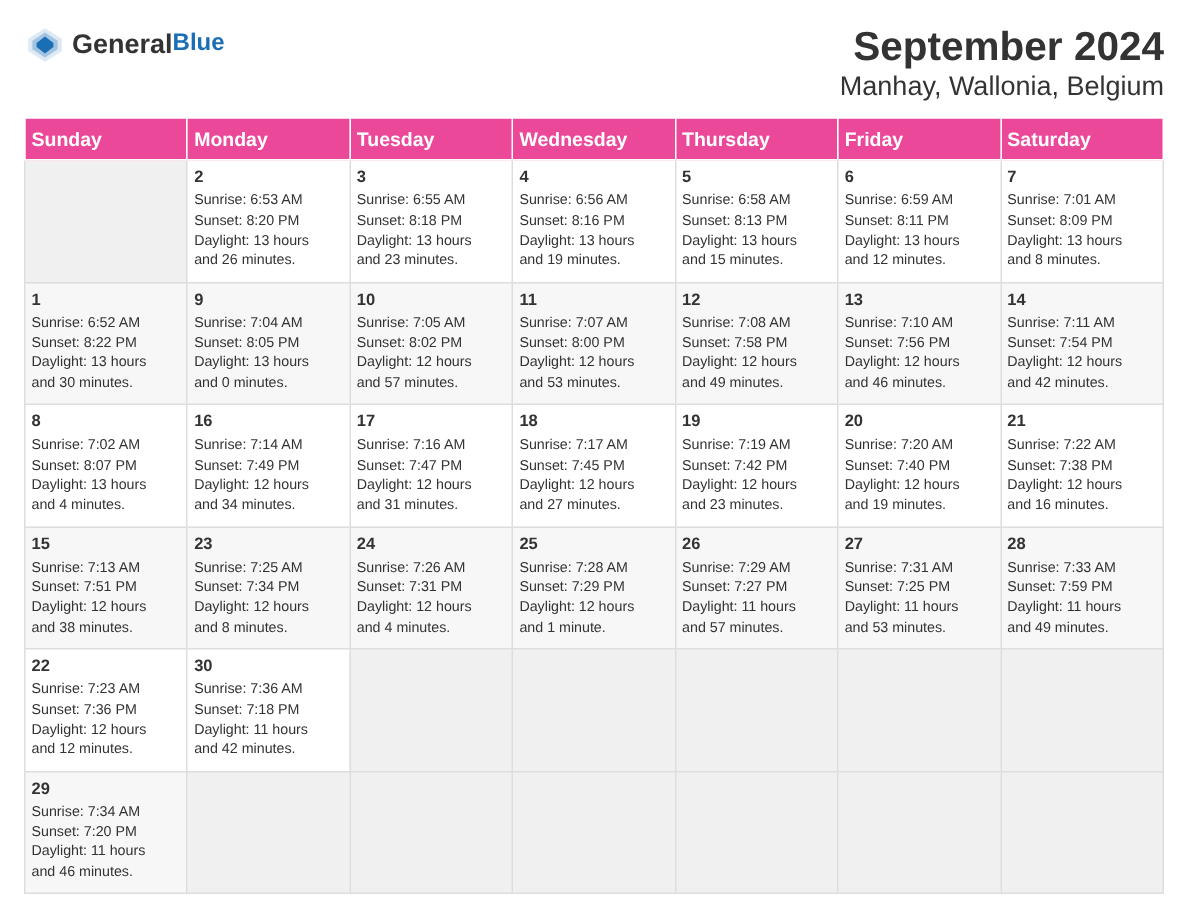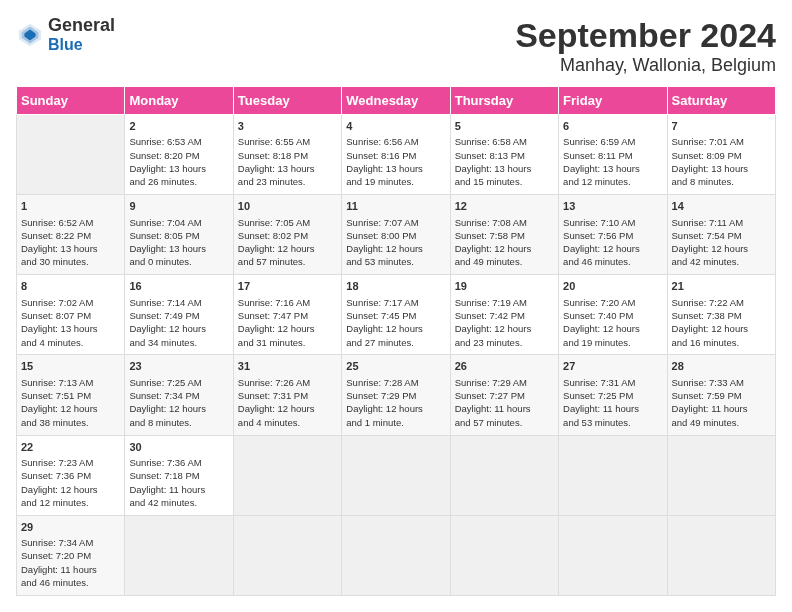--- a/index.html
+++ b/index.html
@@ -22,21 +22,21 @@
       justify-content: space-between;
       align-items: flex-start;
       margin-bottom: 10px;
     }
     .logo {
       display: flex;
       align-items: center;
     }
     .logo-text {
       display: flex;
-      flex-direction: column;
+      flex-direction: row;
       line-height: 1.1;
     }
     .logo-general {
       font-size: 18px;
       font-weight: bold;
       color: #333;
     }
     .logo-blue {
       font-size: 16px;
       font-weight: bold;
@@ -44,21 +44,21 @@
     }
     .logo-icon {
       width: 28px;
       height: 28px;
       margin-right: 4px;
     }
     .title-block {
       text-align: right;
     }
     .month-title {
-      font-size: 34px;
+      font-size: 27px;
       font-weight: bold;
       color: #333;
     }
     .location {
       font-size: 18px;
       color: #333;
     }
     .calendar-table {
       width: 100%;
       border-collapse: collapse;
@@ -287,21 +287,21 @@
             <div>and 38 minutes.</div>
           </td>
           <td>
             <span class="day-num">23</span>
             <div>Sunrise: 7:25 AM</div>
             <div>Sunset: 7:34 PM</div>
             <div>Daylight: 12 hours</div>
             <div>and 8 minutes.</div>
           </td>
           <td>
-            <span class="day-num">31</span>
+            <span class="day-num">24</span>
             <div>Sunrise: 7:26 AM</div>
             <div>Sunset: 7:31 PM</div>
             <div>Daylight: 12 hours</div>
             <div>and 4 minutes.</div>
           </td>
           <td>
             <span class="day-num">25</span>
             <div>Sunrise: 7:28 AM</div>
             <div>Sunset: 7:29 PM</div>
             <div>Daylight: 12 hours</div>

